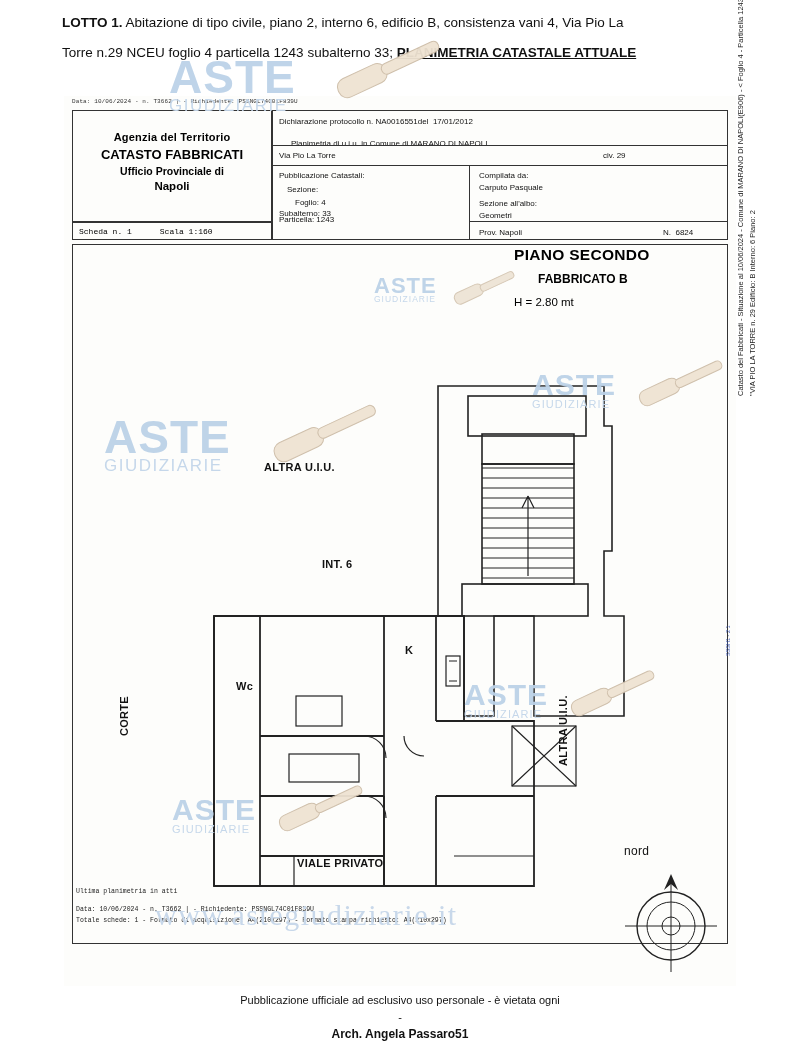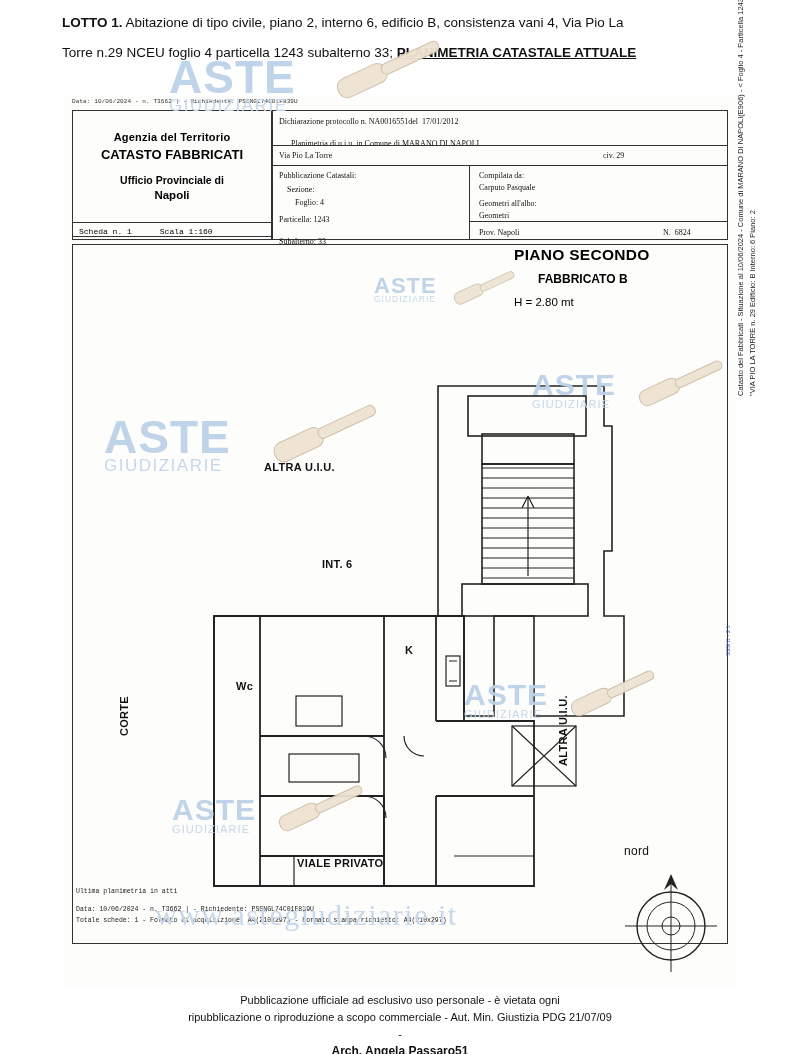--- a/index.html
+++ b/index.html
@@ -58,46 +58,46 @@
   
   .hdr-box {
     position: absolute;
     border: 1px solid #333;
     box-sizing: border-box;
   }
   .hdr-left {
     left: 8px;
     top: 14px;
     width: 200px;
-    height: 127px;
+    height: 112px;
     text-align: center;
     padding-top: 20px;
   }
   .hdr-left .l1 { font-size: 11px; font-weight: bold; letter-spacing:.2px;}
   .hdr-left .l2 { font-size: 13px; font-weight: bold; margin-top: 4px;}
-  .hdr-left .l3 { font-size: 10.5px; font-weight: bold; margin-top: 12px;}
+  .hdr-left .l3 { font-size: 10.5px; font-weight: bold; margin-top: 3px;}
   .hdr-left .l4 { font-size: 11.5px; font-weight: bold; margin-top: 3px;}
 
   .hdr-scheda {
     left: 8px;
     top: 126px;
     width: 200px;
     height: 18px;
     font-size: 8px;
     font-family: "Liberation Mono", monospace;
     padding: 4px 0 8px 6px;
   }
   .hdr-scheda span.sc2 { margin-left: 28px; }
 
   .hdr-right {
     left: 208px;
     top: 14px;
     width: 456px;
     height: 130px;
-    font-family: Liberation Serif, serif;
+    font-family: Liberation Sans, sans-serif;
     font-size: 8px;
     color: #111;
   }
   .hdr-right .line {
     position: absolute;
     white-space: pre;
   }
   .hdr-right .divider-h {
     position: absolute;
     left: 0; right: 0;
@@ -286,25 +286,25 @@
     <div class="divider-h" style="top:34px;"></div>
     <div class="line" style="left:6px; top:40px;">Via Pio La Torre</div>
     <div class="line" style="left:330px; top:40px;">civ. 29</div>
     <div class="divider-h" style="top:54px;"></div>
     <div class="divider-v" style="left:196px; top:54px; bottom:0;"></div>
 
     <div class="line" style="left:6px; top:60px;">Pubblicazione Catastali:</div>
     <div class="line" style="left:14px; top:74px;">Sezione:</div>
     <div class="line" style="left:22px; top:87px;">Foglio: 4</div>
     <div class="line" style="left:6px; top:104px;">Particella: 1243</div>
-    <div class="line" style="left:6px; top:126px;">Subalterno: 33</div>
+    <div class="line" style="left:6px; top:98px;">Subalterno: 33</div>
 
     <div class="line" style="left:206px; top:60px;">Compilata da:</div>
     <div class="line" style="left:206px; top:72px;">Carputo Pasquale</div>
-    <div class="line" style="left:206px; top:88px;">Geometri all'albo:</div>
+    <div class="line" style="left:206px; top:88px;">Sezione all'albo:</div>
     <div class="line" style="left:206px; top:100px;">Geometri</div>
     <div class="divider-h" style="top:110px; left:196px;"></div>
     <div class="line" style="left:206px; top:117px;">Prov. Napoli</div>
     <div class="line" style="left:390px; top:117px;">N.  6824</div>
   </div>
 
   <div class="frame"></div>
 
   <svg class="planwrap" viewBox="0 0 672 890">
     <g stroke="#222" fill="none" stroke-width="1.6">
@@ -463,16 +463,15 @@
     </svg>
     <div class="t1">ASTE</div>
     <div class="t2">GIUDIZIARIE</div>
   </div>
 </div>
 
 <div class="wm-url">www.astegiudiziarie.it</div>
 
 <div class="disclaimer">
   <div>Pubblicazione ufficiale ad esclusivo uso personale - è vietata ogni</div>
-  <div>ripubblicazione o riproduzione a scopo commerciale - Aut. Min. Giustizia PDG 21/07/09</div>
   <div>-</div>
   <div class="sig">Arch. Angela Passaro51</div>
 </div>
 
 </body></html>

